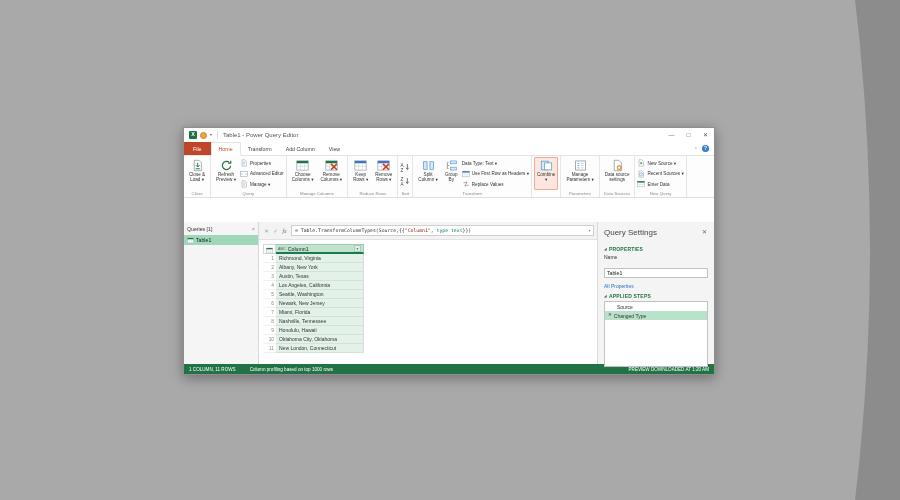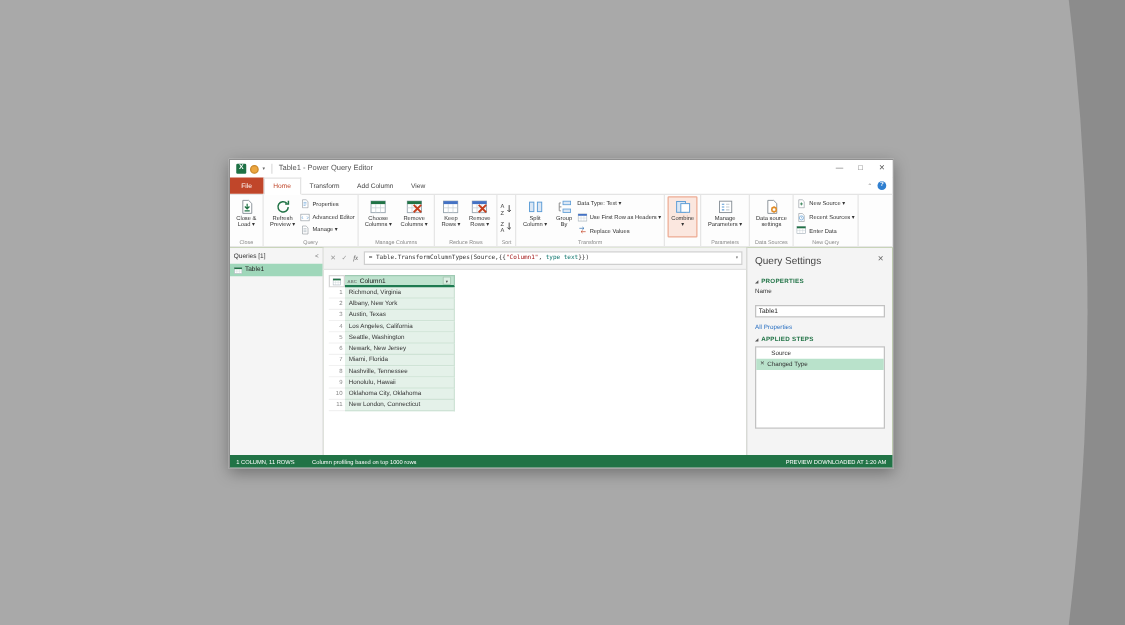--- a/index.html
+++ b/index.html
@@ -39,21 +39,21 @@
   .rg-label{height:7px;font-size:4.3px;color:#8a8a8a;text-align:center;line-height:7px;white-space:nowrap;}
   .rbtn-large{display:flex;flex-direction:column;align-items:center;padding:1px 2px 0;border:1px solid transparent;border-radius:1px;}
   .rbtn-large .icon{height:13px;display:flex;align-items:center;}
   .rbtn-lines{text-align:center;font-size:4.6px;line-height:5.3px;color:#333;white-space:nowrap;}
   .rbtn-large.highlight{background:#fbe7df;border-color:#edab93;}
   .rstack{display:flex;flex-direction:column;justify-content:space-evenly;padding:0;}
   .rsmall{display:flex;align-items:center;gap:2px;height:9px;font-size:4.6px;color:#333;white-space:nowrap;}
   .icon{display:inline-flex;align-items:center;justify-content:center;line-height:0;}
 
   
-  .main{flex:1;display:flex;min-height:0;background:#4d7c0f;}
+  .main{flex:1;display:flex;min-height:0;background:#7dd3fc;margin-top:24px;}
   .queries-pane{width:75px;flex:0 0 auto;background:#f5f5f5;border-right:1px solid #d9d9d9;box-sizing:border-box;}
   .qp-header{display:flex;align-items:center;padding:4px 3px 3px;font-size:5.2px;color:#333;}
   .qp-collapse{margin-left:auto;color:#666;font-size:5px;}
   .qp-item{height:10px;display:flex;align-items:center;gap:2px;padding:0 3px;font-size:5.2px;color:#222;}
   .qp-item.selected{background:#9fd7ba;}
 
   .center{flex:1;display:flex;flex-direction:column;min-width:0;background:#fff;}
   .formula-bar{height:17px;flex:0 0 auto;display:flex;align-items:center;gap:2px;padding:0 3px;background:#f3f3f3;border-bottom:1px solid #e2e2e2;}
   .fb-btn{width:9px;text-align:center;font-size:5.5px;color:#999;flex:0 0 auto;}
   .fb-btn.fx{font-style:italic;font-family:"Liberation Serif","DejaVu Serif",serif;color:#666;}

